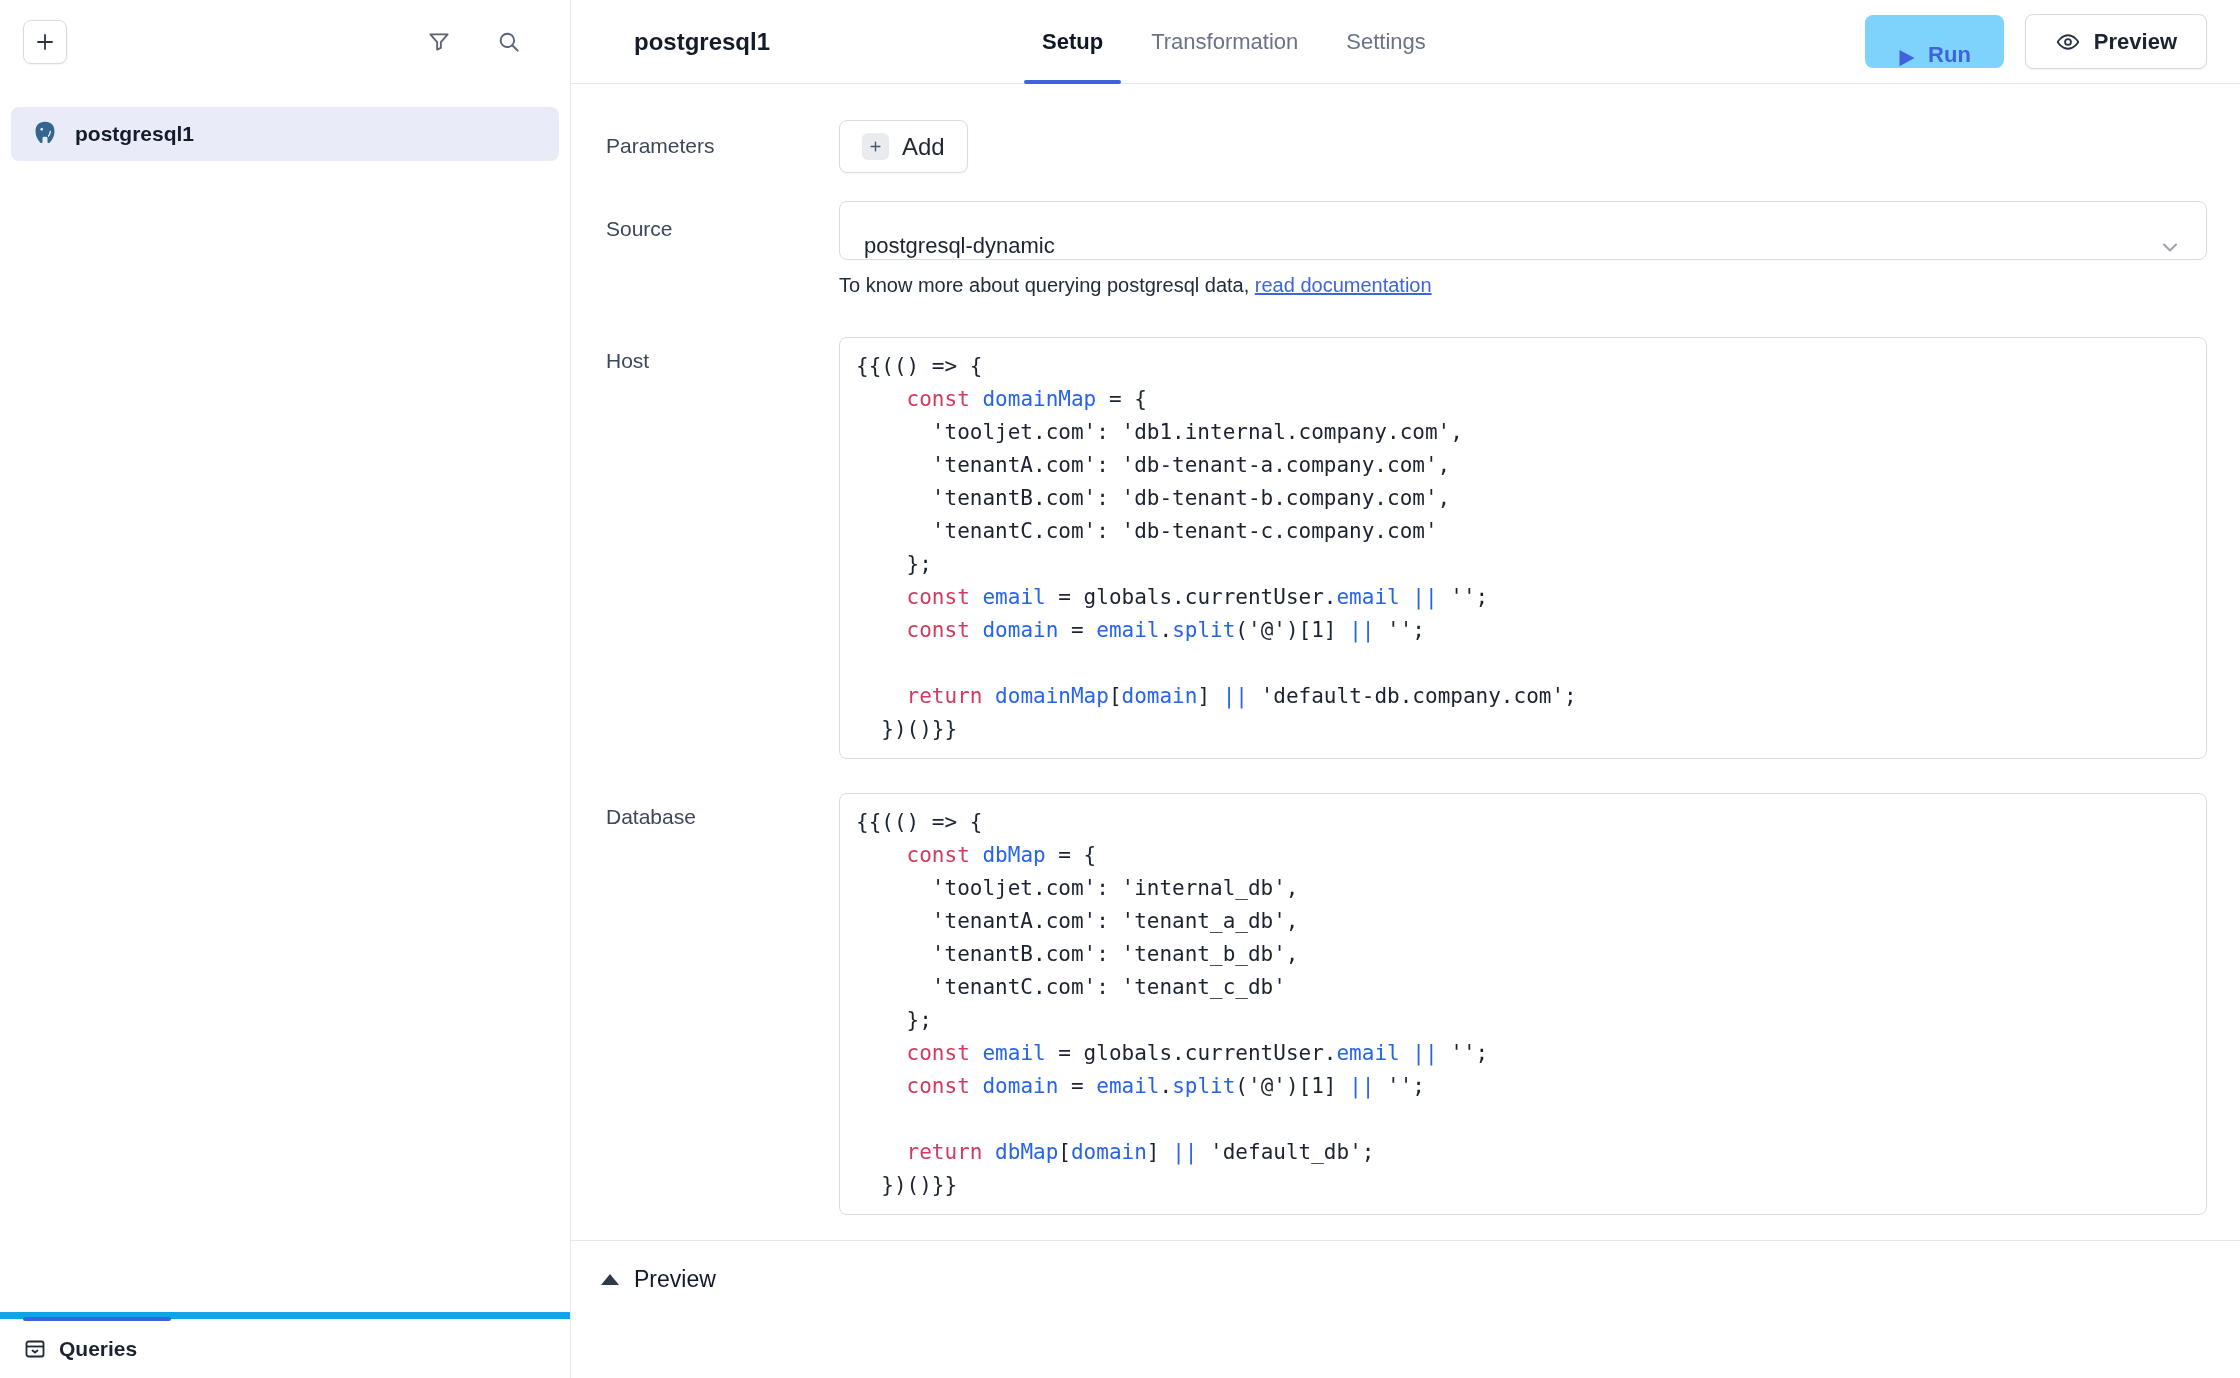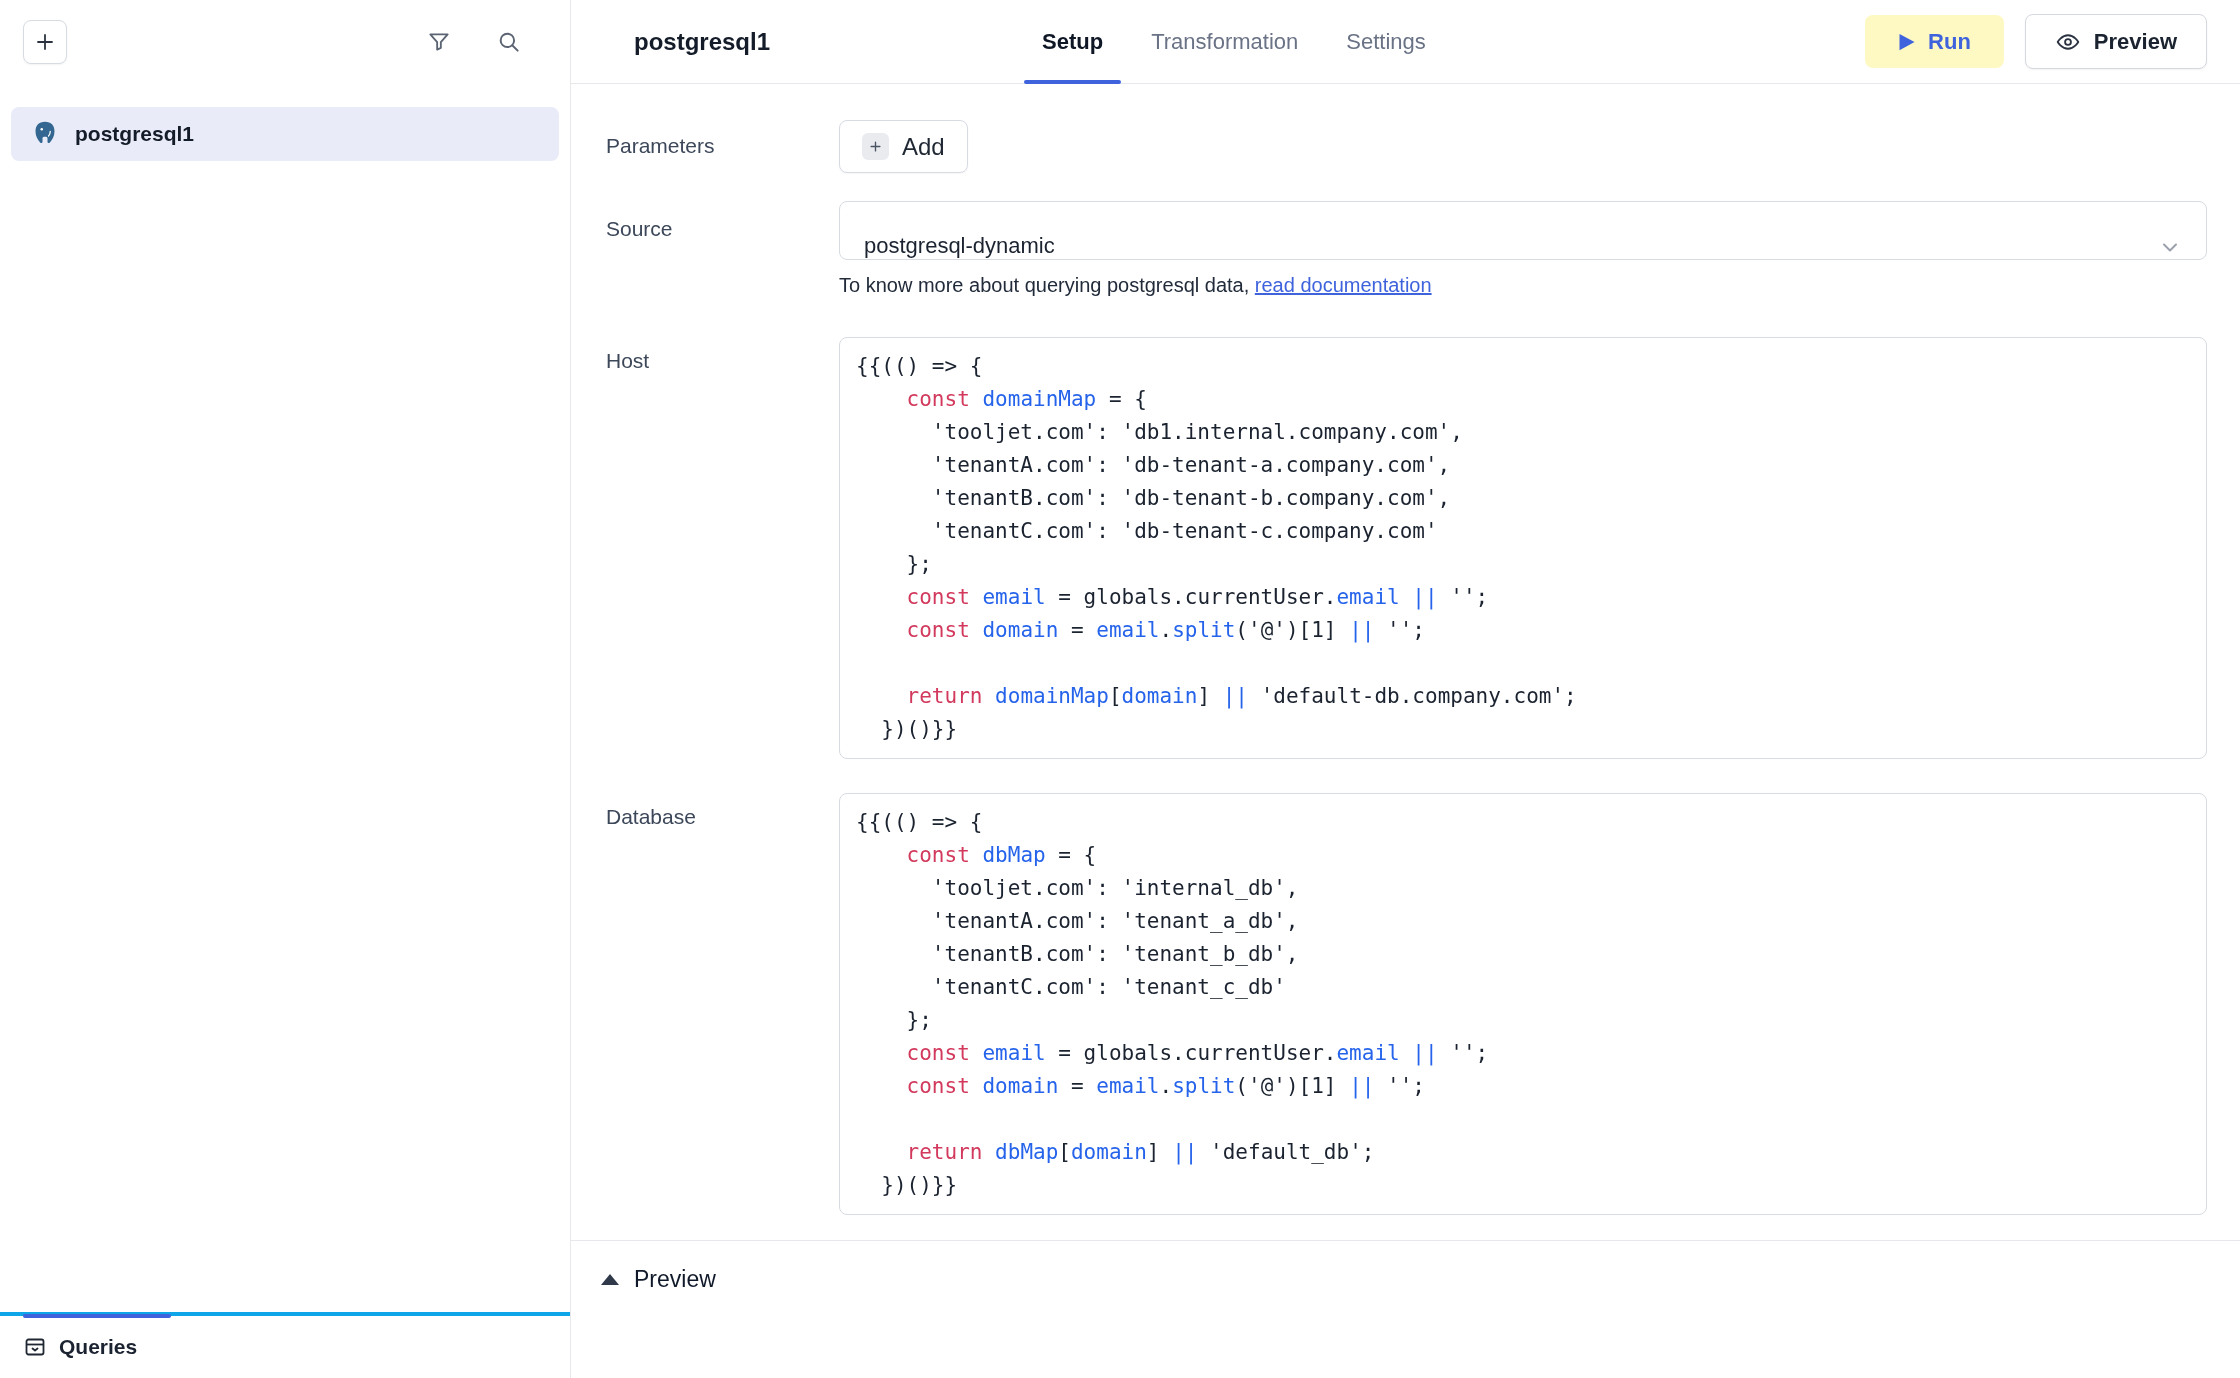--- a/index.html
+++ b/index.html
@@ -19,43 +19,43 @@
     box-shadow:0 1px 2px rgba(16,24,40,.05);
   }
   .toolbar-spacer { flex:1; }
   .icon-btn { background:none; border:none; cursor:pointer; display:flex; align-items:center; justify-content:center; }
   .query-list { flex:1; padding:23px 11px 0 11px; overflow:hidden; }
   .query-item {
     height:54px; border-radius:8px; background:#e9ecf8; display:flex; align-items:center;
     gap:15px; padding:0 19px; cursor:pointer;
   }
   .query-item .q-label { font-size:21px; font-weight:600; color:#141b29; }
-  .sidebar-footer { height:66px; border-top:4px solid #0ea5e9; display:flex; align-items:center; padding:0 23px; position:relative; }
+  .sidebar-footer { height:66px; border-top:7px solid #0ea5e9; display:flex; align-items:center; padding:0 23px; position:relative; }
   .footer-indicator { position:absolute; top:-2px; left:23px; width:148px; height:4px; background:#3e63dd; border-radius:2px; }
   .queries-tab { display:flex; align-items:center; gap:12px; background:none; border:none; cursor:pointer; }
   .queries-tab span.lbl { font-size:21px; font-weight:600; color:#1b2330; }
 
   
   .main { flex:1; display:flex; flex-direction:column; min-width:0; }
   .main-header { height:84px; border-bottom:1px solid #e6e8ec; display:flex; align-items:stretch; padding:0 33px 0 63px; }
   .main-title { font-size:24px; font-weight:600; color:#141b29; align-self:center; }
   .tabs { display:flex; margin-left:248px; }
   .tab {
     position:relative; display:flex; align-items:center; padding:0 24px; cursor:pointer;
     font-size:22px; font-weight:500; color:#6a7386;
   }
   .tab.active { color:#0f1726; font-weight:600; }
   .tab.active::after {
     content:""; position:absolute; left:6px; right:6px; bottom:-1px; height:4px;
     background:#3e63dd; border-radius:2px;
   }
   .header-actions { margin-left:auto; display:flex; align-items:center; gap:21px; }
   .run-btn {
-    display:flex; align-items:center; gap:12px; height:53px; padding:0 33px;
-    background:#fef9c3; border:none; border-radius:8px; cursor:pointer;
+    display:flex; align-items:flex-end; gap:12px; height:53px; padding:0 33px;
+    background:#7dd3fc; border:none; border-radius:8px; cursor:pointer;
     font-family:inherit; font-size:22px; font-weight:600; color:#3e63dd;
   }
   .preview-btn {
     display:flex; align-items:center; gap:13px; height:55px; padding:0 29px;
     background:#fff; border:1px solid #d4d8df; border-radius:8px; cursor:pointer;
     font-family:inherit; font-size:22px; font-weight:600; color:#1b2330;
     box-shadow:0 1px 2px rgba(16,24,40,.05);
   }
 
   

